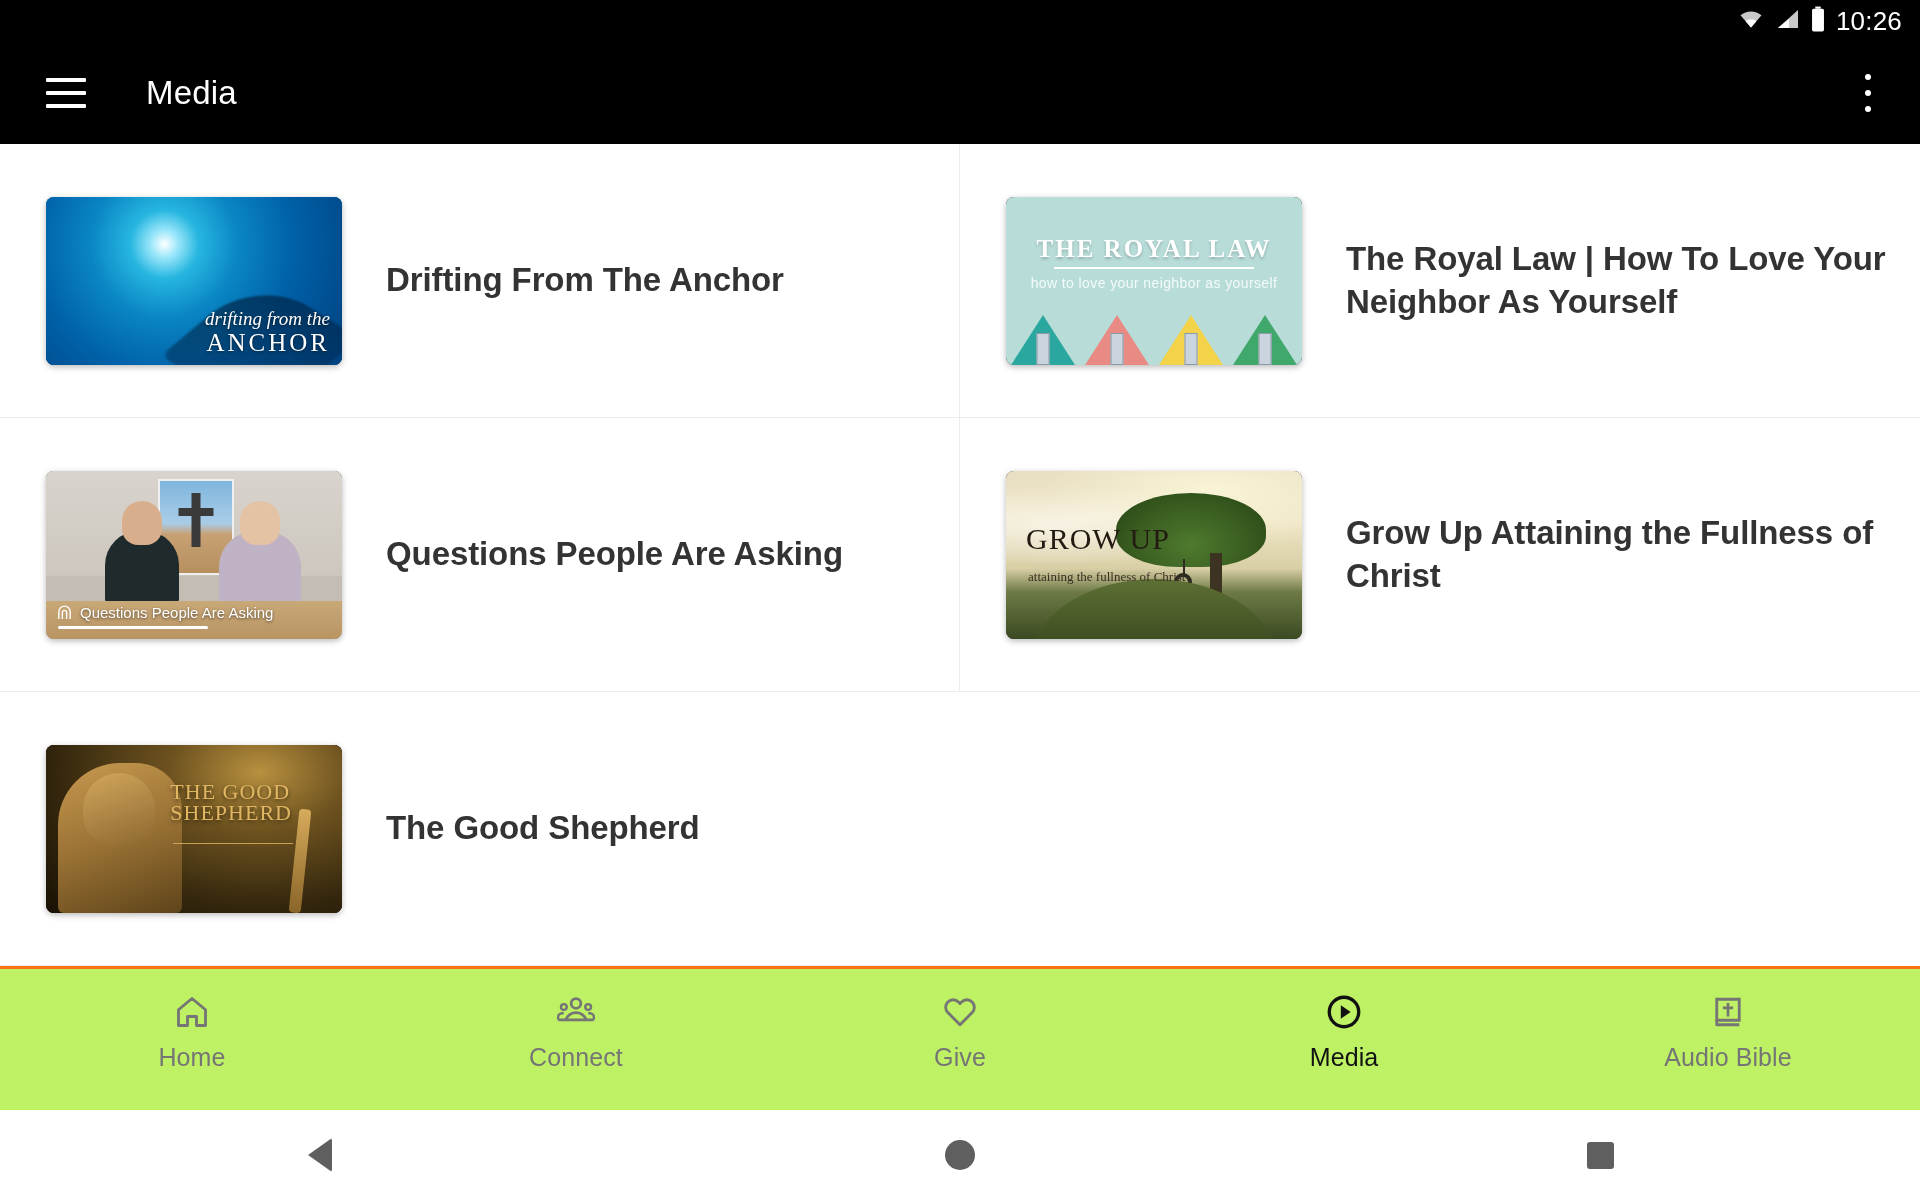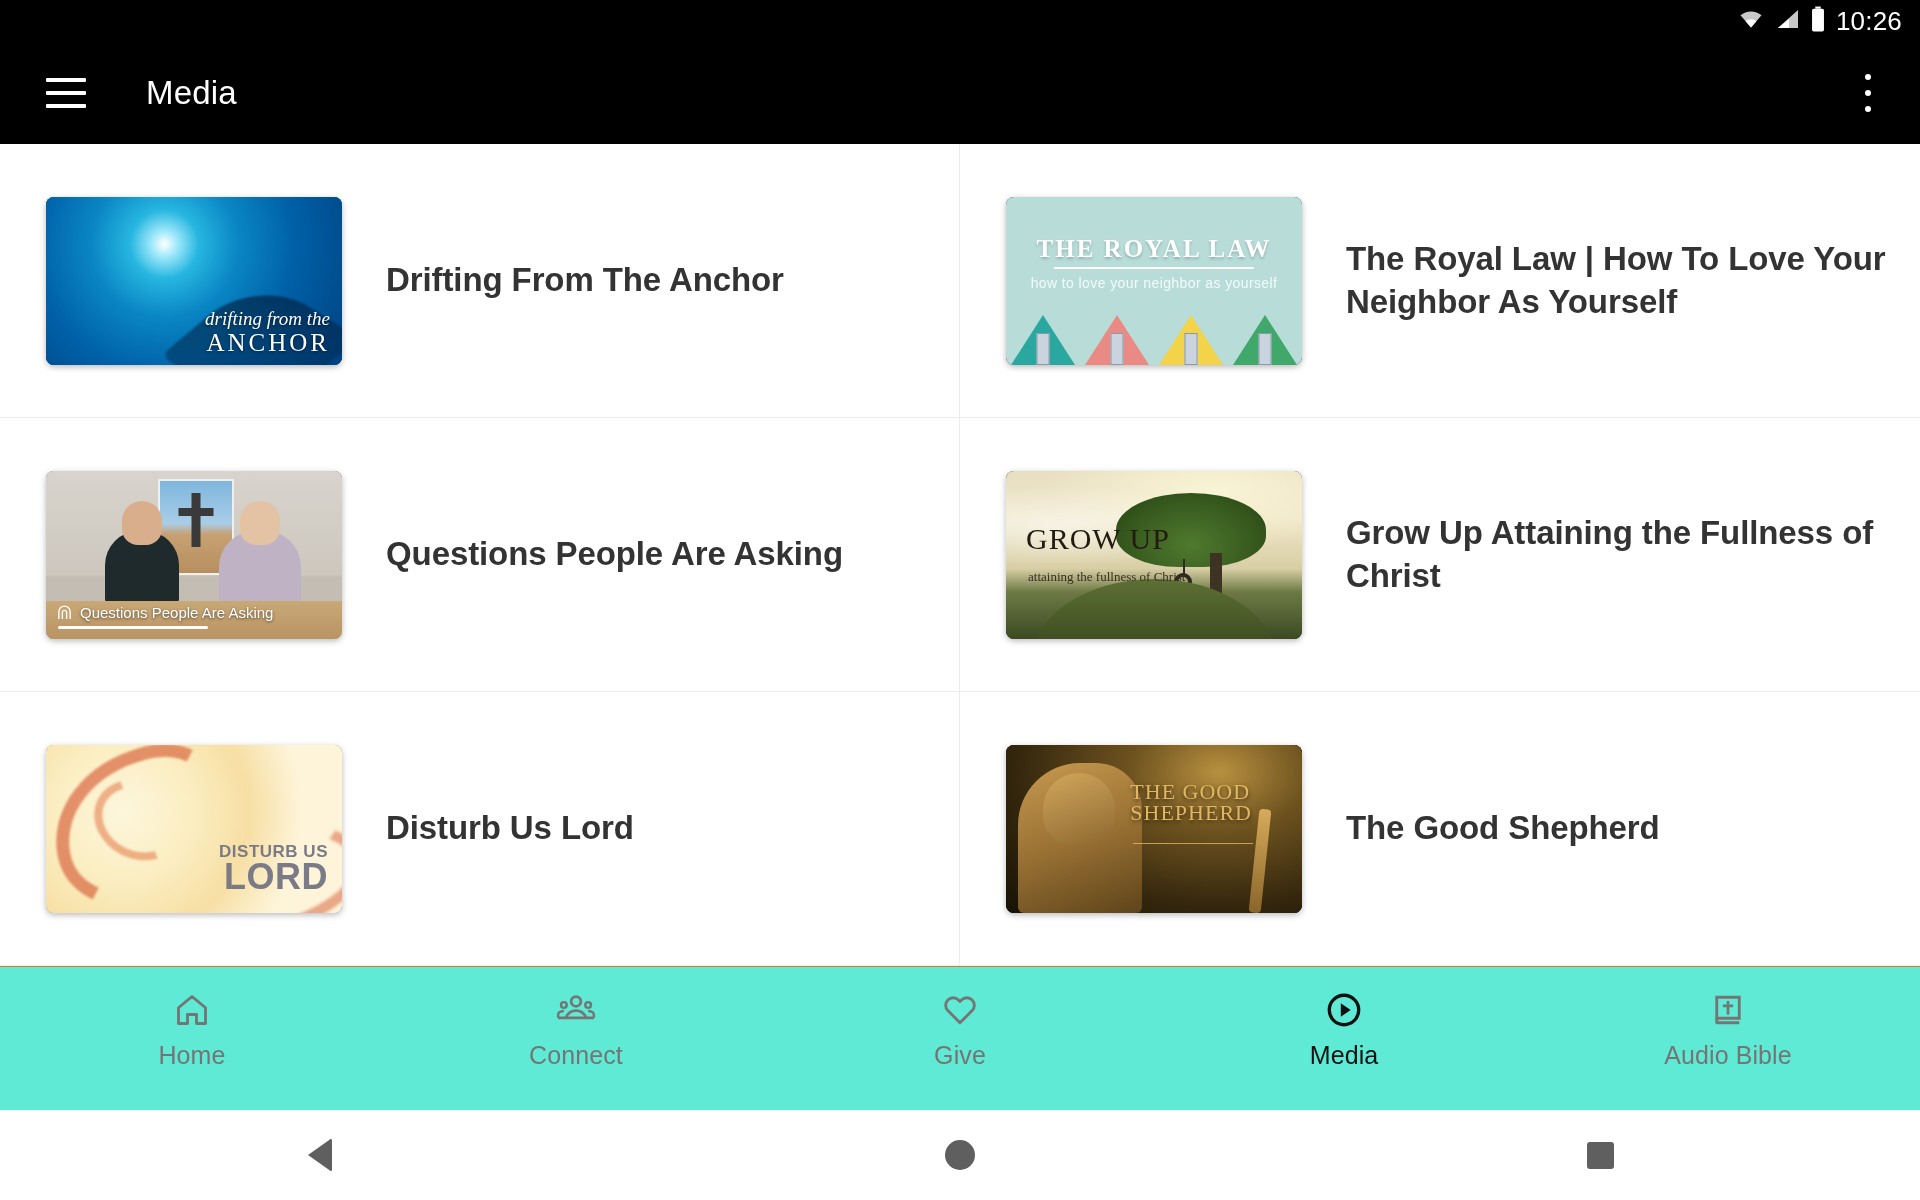--- a/index.html
+++ b/index.html
@@ -458,22 +458,22 @@
   .art-shepherd .srule {
     position: absolute;
     left: 43%; top: 98px;
     width: 120px; height: 1px;
     background: rgba(224,182,98,0.8);
   }
 
   
   .bottom-nav {
     height: 144px;
-    background: #5eead4;
-    border-top: 1px solid #f97316;
+    background: #bef264;
+    border-top: 3px solid #f97316;
     display: flex;
     align-items: flex-start;
     padding-top: 22px;
   }
   .nav-item {
     flex: 1;
     display: flex;
     flex-direction: column;
     align-items: center;
     gap: 10px;
@@ -623,34 +623,20 @@
         <div class="trunk"></div>
         <div class="swing"></div>
         <div class="hill"></div>
         <div class="gtitle">GROW UP</div>
         <div class="gsub">attaining the fullness of Christ</div>
       </div>
     </div>
     <div class="media-title">Grow Up Attaining the Fullness of Christ</div>
   </div>
 
-  <div class="media-cell col-left">
-    <div class="thumb-wrap">
-      <div class="thumb art-disturb">
-        <div class="swirl1"></div>
-        <div class="swirl2"></div>
-        <div class="swirl3"></div>
-        <div class="dtext">
-          <span class="d1">DISTURB US</span>
-          <span class="d2">LORD</span>
-        </div>
-      </div>
-    </div>
-    <div class="media-title">Disturb Us Lord</div>
-  </div>
 
   <div class="media-cell col-right">
     <div class="thumb-wrap">
       <div class="thumb art-shepherd">
         <div class="figure">
           <div class="hood"></div>
         </div>
         <div class="staff"></div>
         <div class="stitle">
           <span>THE GOOD</span><br>

